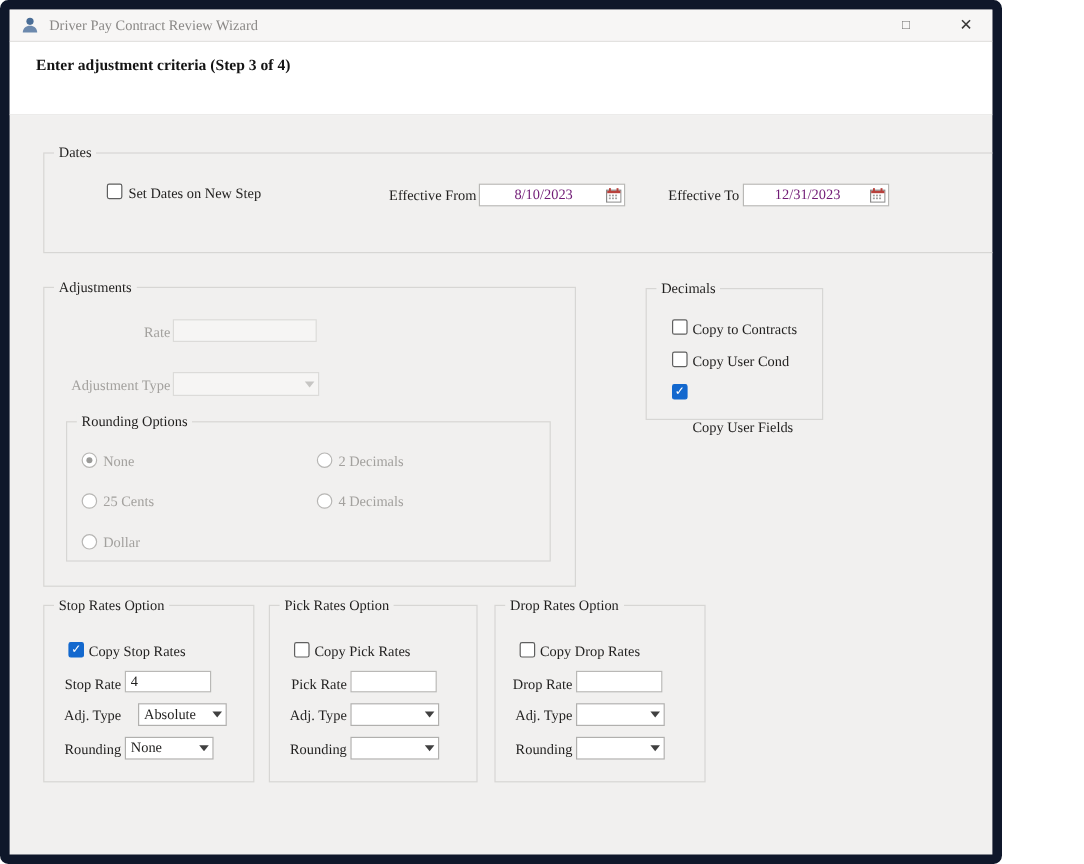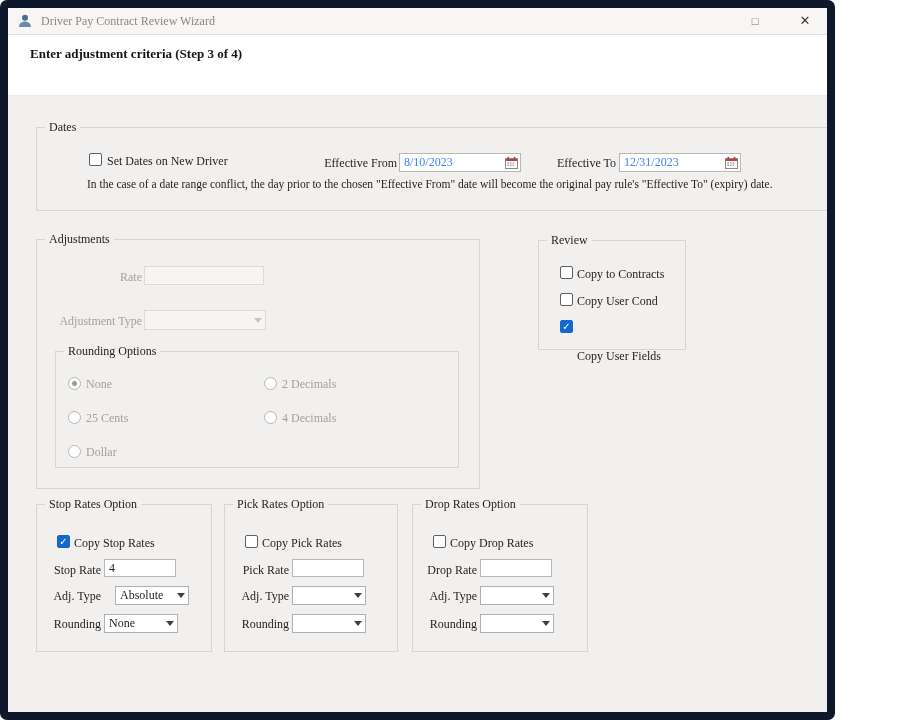--- a/index.html
+++ b/index.html
@@ -31,21 +31,21 @@
   .lbl.r { text-align:right; }
   .dis { color:#a3a19e !important; }
   .cb { position:absolute; width:13px; height:13px; background:#fff; border:1px solid #5f5f5f; border-radius:2px; box-sizing:border-box; cursor:pointer; }
   .cb.checked { background:#1368ce; border-color:#1368ce; display:flex; align-items:center; justify-content:center; }
   .cb .chk { font-size:10px; line-height:1; color:#fff; }
   .radio { position:absolute; width:13px; height:13px; border:1px solid #b7b6b4; border-radius:50%; background:#fff; box-sizing:border-box; }
   .radio.selected::after { content:""; position:absolute; left:3px; top:3px; width:5px; height:5px; border-radius:50%; background:#9a9a98; }
   .txt { box-sizing:border-box; position:absolute; border:1px solid #b9b8b6; background:#fff; font-family:inherit; font-size:12px; color:#201f1e; padding:0 4px; outline:none; }
   .txt.disabled { background:#f6f5f4; border-color:#dcdbd9; color:#a3a19e; }
   .datefield { position:absolute; display:flex; align-items:center; border:1px solid #b9b8b6; background:#fff; box-sizing:border-box; }
-  .datefield input { flex:1; min-width:0; border:0; outline:0; font-family:inherit; font-size:12px; color:#3b82f6; padding:0 1px 0 4px; background:transparent; }
+  .datefield input { flex:1; min-width:0; border:0; outline:0; font-family:inherit; font-size:12px; color:#701a75; padding:0 1px 0 4px; background:transparent;text-align:center; }
   .calbtn { width:17px; align-self:stretch; display:flex; align-items:center; justify-content:center; cursor:pointer; }
   .combo { position:absolute; display:flex; align-items:center; border:1px solid #b1b0ae; background:#fff; box-sizing:border-box; cursor:pointer; }
   .combo .val { flex:1; font-size:12px; color:#201f1e; padding:0 4px; overflow:hidden; white-space:nowrap; }
   .combo .arw { width:15px; align-self:stretch; display:flex; align-items:center; justify-content:center; }
   .tri { width:0; height:0; border-left:4px solid transparent; border-right:4px solid transparent; border-top:5px solid #404040; }
   .combo.disabled { background:#f6f5f4; border-color:#dcdbd9; cursor:default; }
   .combo.disabled .tri { border-top-color:#c6c5c3; }
   .note { position:absolute; font-size:11.5px; color:#201f1e; white-space:nowrap; }
 </style>
 </head>
@@ -70,21 +70,21 @@
   </div>
 
   <div class="header">
     <span class="header-title">Enter adjustment criteria (Step 3 of 4)</span>
   </div>
 
   <div class="gb" style="left:28px; top:119px; width:848px; height:84px;">
     <span class="lg">Dates</span>
 
     <div class="cb" style="left:52px; top:25px;"></div>
-    <span class="lbl" style="left:70px; top:26px;">Set Dates on New Driver</span>
+    <span class="lbl" style="left:70px; top:26px;">Set Dates on New Step</span>
 
     <span class="lbl r" style="left:250px; width:110px; top:28px;">Effective From</span>
     <div class="datefield" style="left:362px; top:25px; width:122px; height:19px;">
       <input value="8/10/2023" style="">
       <span class="calbtn">
         <svg width="13" height="13" viewBox="0 0 13 13">
           <rect x="0.5" y="2.5" width="12" height="10" fill="#ffffff" stroke="#8a8a8a"></rect>
           <rect x="1" y="3" width="11" height="2" fill="#b8413c"></rect>
           <rect x="2.5" y="0.8" width="1.6" height="2.6" fill="#b8413c"></rect>
           <rect x="8.8" y="0.8" width="1.6" height="2.6" fill="#b8413c"></rect>
@@ -114,21 +114,20 @@
               <rect x="5" y="6.2" width="1.6" height="1.4"></rect>
               <rect x="7.6" y="6.2" width="1.6" height="1.4"></rect>
             <rect x="2.4" y="8.6" width="1.6" height="1.4"></rect>
               <rect x="5" y="8.6" width="1.6" height="1.4"></rect>
               <rect x="7.6" y="8.6" width="1.6" height="1.4"></rect>
           </g>
         </svg>
       </span>
     </div>
 
-    <span class="note" style="left:50px; top:50px;">In the case of a date range conflict, the day prior to the chosen "Effective From" date will become the original pay rule's "Effective To" (expiry) date.</span>
   </div>
 
   <div class="gb" style="left:28px; top:231px; width:444px; height:250px;">
     <span class="lg">Adjustments</span>
 
     <span class="lbl r dis" style="left:10px; width:95px; top:30px;">Rate</span>
     <input class="txt disabled" style="left: 107px; top: 26px; width: 120px; height: 19px;" disabled="" value="">
 
     <span class="lbl r dis" style="left:5px; width:100px; top:74px;">Adjustment Type</span>
     <div class="combo disabled" style="left:107px; top:70px; width:122px; height:20px;">
@@ -152,21 +151,21 @@
 
       <div class="radio" style="left:208px; top:59px;"></div>
       <span class="lbl dis" style="left:226px; top:59px;">4 Decimals</span>
 
       <div class="radio" style="left:12px; top:93px;"></div>
       <span class="lbl dis" style="left:30px; top:93px;">Dollar</span>
     </div>
   </div>
 
   <div class="gb" style="left:530px; top:232px; width:148px; height:110px;">
-    <span class="lg">Review</span>
+    <span class="lg">Decimals</span>
 
     <div class="cb" style="left:21px; top:25px;"></div>
     <span class="lbl" style="left:38px; top:26px;">Copy to Contracts</span>
 
     <div class="cb" style="left:21px; top:52px;"></div>
     <span class="lbl" style="left:38px; top:53px;">Copy User Cond</span>
 
     <div class="cb checked" style="left:21px; top:79px;">
       <span class="chk">✓</span>
     </div>

